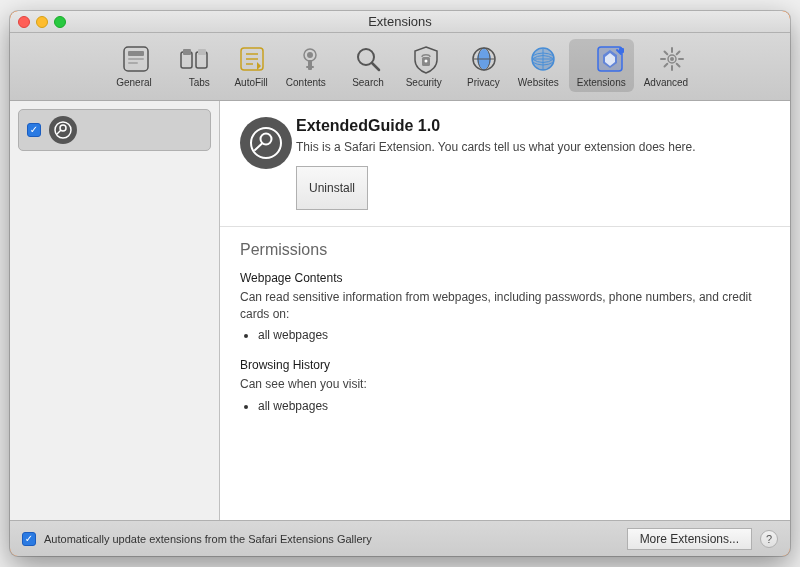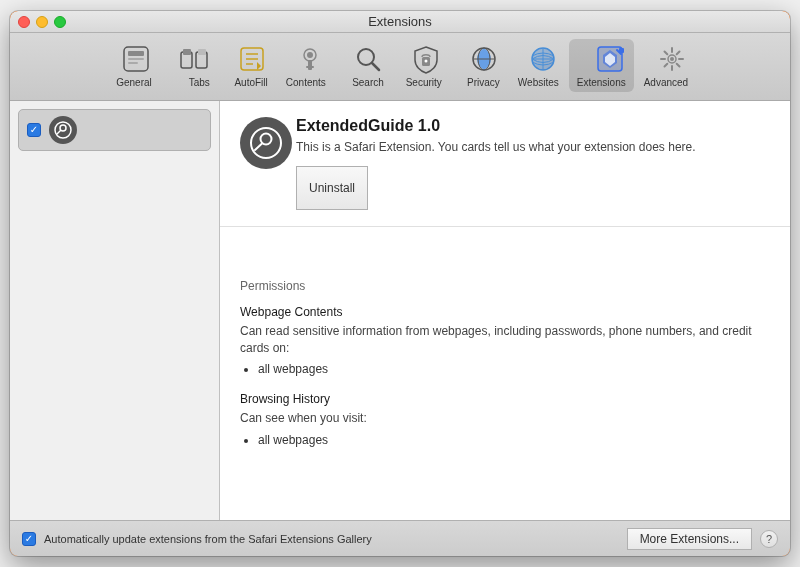--- a/index.html
+++ b/index.html
@@ -218,24 +218,23 @@
       font-size: 12px;
       color: #333;
       cursor: pointer;
     }
 
     .permissions-section {
       padding: 14px 20px;
     }
 
     .permissions-title {
-      font-size: 12px;
+      font-size: 16px;
       color: #666;
       margin-bottom: 12px;
-      margin-top: 38px;
     }
 
     .permission-group {
       margin-bottom: 16px;
     }
 
     .permission-heading {
       font-size: 12px;
       font-weight: normal;
       color: #1a1a1a;

